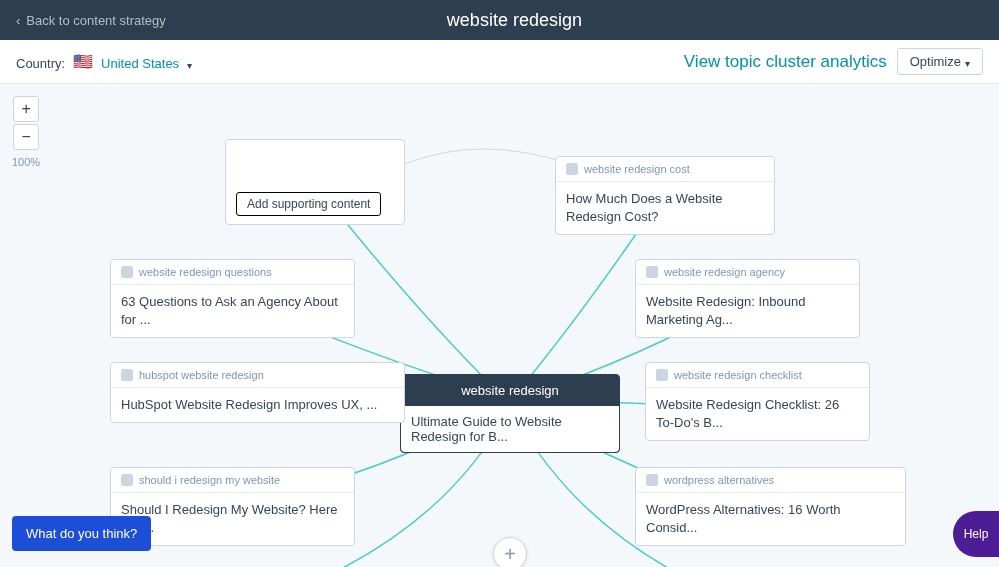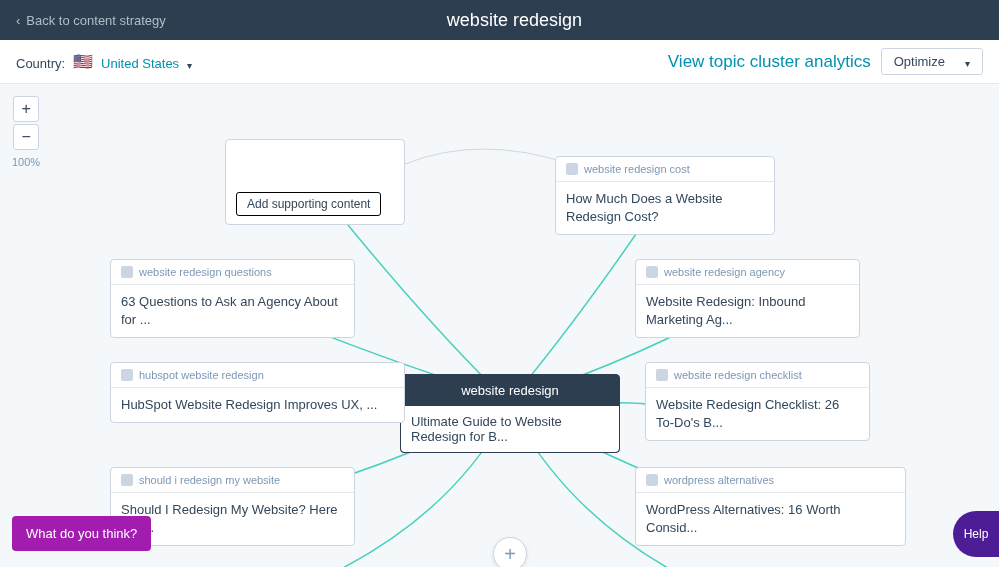--- a/index.html
+++ b/index.html
@@ -62,21 +62,21 @@
     .optimize-btn {
       background: #fff;
       border: 1px solid #cbd6e2;
       border-radius: 3px;
       padding: 5px 12px;
       font-size: 13px;
       color: #33475b;
       cursor: pointer;
       display: flex;
       align-items: flex-end;
-      gap: 20px;
+      gap: 4px;
     }
 
     
     .canvas {
       position: relative;
       width: 999px;
       height: 483px;
       background: #f5f8fa;
       overflow: hidden;
     }
@@ -184,21 +184,21 @@
       font-size: 20px;
       color: #7c98b6;
       box-shadow: 0 1px 4px rgba(0,0,0,0.1);
     }
 
     
     .feedback-btn {
       position: absolute;
       bottom: 16px;
       left: 12px;
-      background: #a21caf;
+      background: #1d4ed8;
       color: #fff;
       border: none;
       border-radius: 4px;
       padding: 10px 14px;
       font-size: 13px;
       cursor: pointer;
     }
 
     
     .help-btn {

